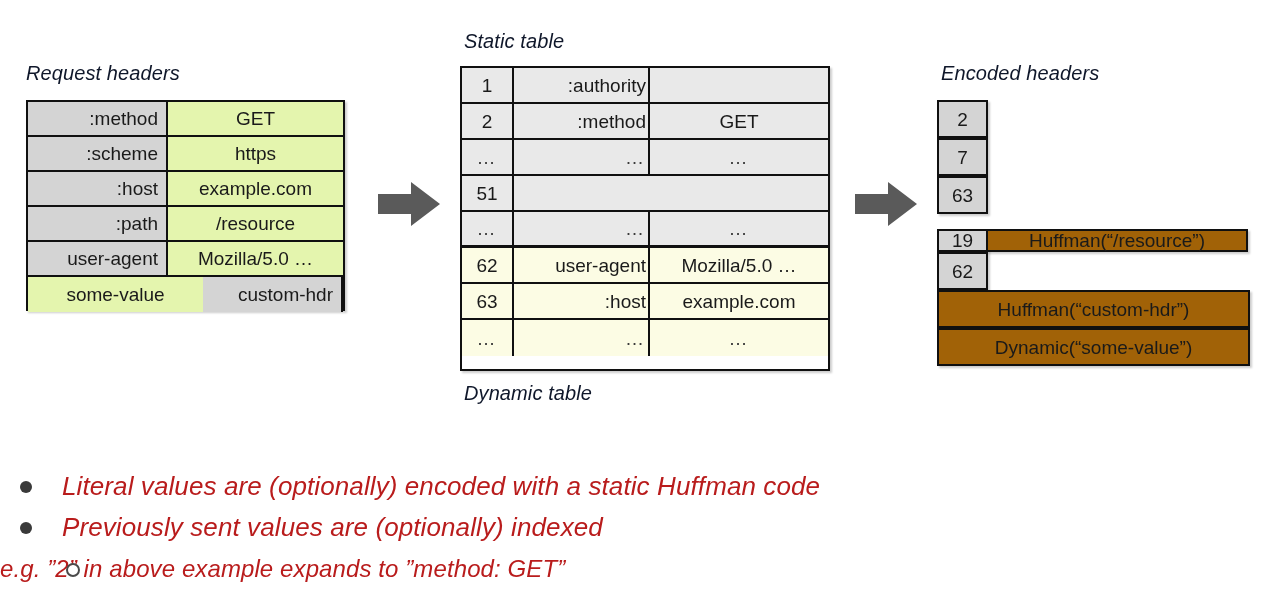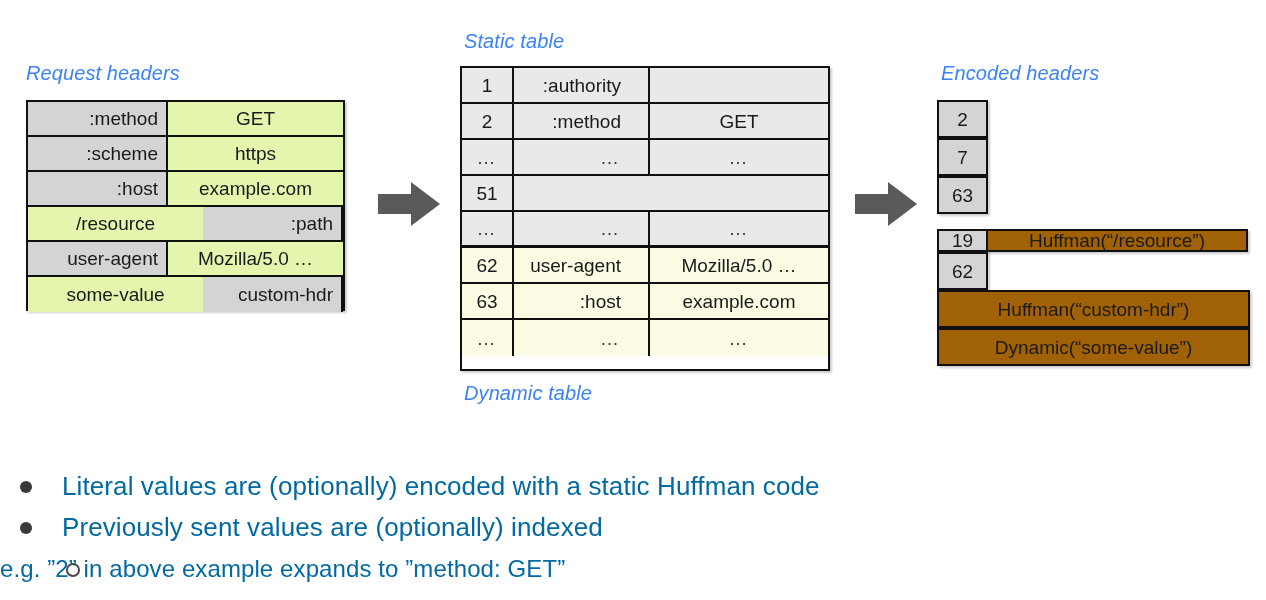--- a/index.html
+++ b/index.html
@@ -14,21 +14,21 @@
     font-family: "Liberation Sans", sans-serif;
     color: #1a1a1a;
     overflow: hidden;
   }
 
   
   .caption {
     position: absolute;
     font-style: italic;
     font-size: 20px;
-    color: #3b82f6;
+    color: #0f172a;
     white-space: nowrap;
     letter-spacing: 0.1px;
   }
 
   
   .tbl {
     position: absolute;
     border: 2px solid #101010;
     box-sizing: border-box;
     box-shadow: 2px 2px 2px rgba(0,0,0,0.20);
@@ -88,21 +88,21 @@
   #index-table .row.sep-strong { border-bottom: 3px solid #101010; }
   #index-table .c-idx {
     width: 52px;
     border-right: 2px solid #101010;
     justify-content: center;
   }
   #index-table .c-key {
     width: 136px;
     border-right: 2px solid #101010;
     justify-content: flex-end;
-    padding-right: 27px;
+    padding-right: 2px;
   }
   #index-table .c-val {
     flex: 1;
     justify-content: center;
   }
   #index-table .row.static .cell  { background: #e9e9e9; }
   #index-table .row.dynamic .cell { background: #fcfce4; }
   .dots { color: #3a3a3a; letter-spacing: 2px; }
 
   
@@ -169,22 +169,23 @@
 
   
   #bullets {
     position: absolute;
     left: 0;
     top: 466px;
     width: 1266px;
   }
   .bullet-line {
     position: relative;
+    font-style: italic;
     font-size: 26px;
-    color: #0369a1;
+    color: #b91c1c;
     white-space: nowrap;
     letter-spacing: 0.1px;
   }
   .bullet-l1 { padding-left: 62px; height: 41px; line-height: 41px; }
   .bullet-l2 { height: 41px; line-height: 41px; font-size: 24px; }
   .mark-disc {
     position: absolute;
     left: 20px;
     top: 50%;
     margin-top: -6px;
@@ -217,22 +218,22 @@
   </div>
   <div class="row">
     <div class="cell c-name">:scheme</div>
     <div class="cell c-val">https</div>
   </div>
   <div class="row">
     <div class="cell c-name">:host</div>
     <div class="cell c-val">example.com</div>
   </div>
   <div class="row">
+    <div class="cell c-name">:path</div>
     <div class="cell c-val">/resource</div>
-    <div class="cell c-name">:path</div>
   </div>
   <div class="row">
     <div class="cell c-name">user-agent</div>
     <div class="cell c-val">Mozilla/5.0 …</div>
   </div>
   <div class="row">
     <div class="cell c-val">some-value</div>
     <div class="cell c-name">custom-hdr</div>
   </div>
 </div>

